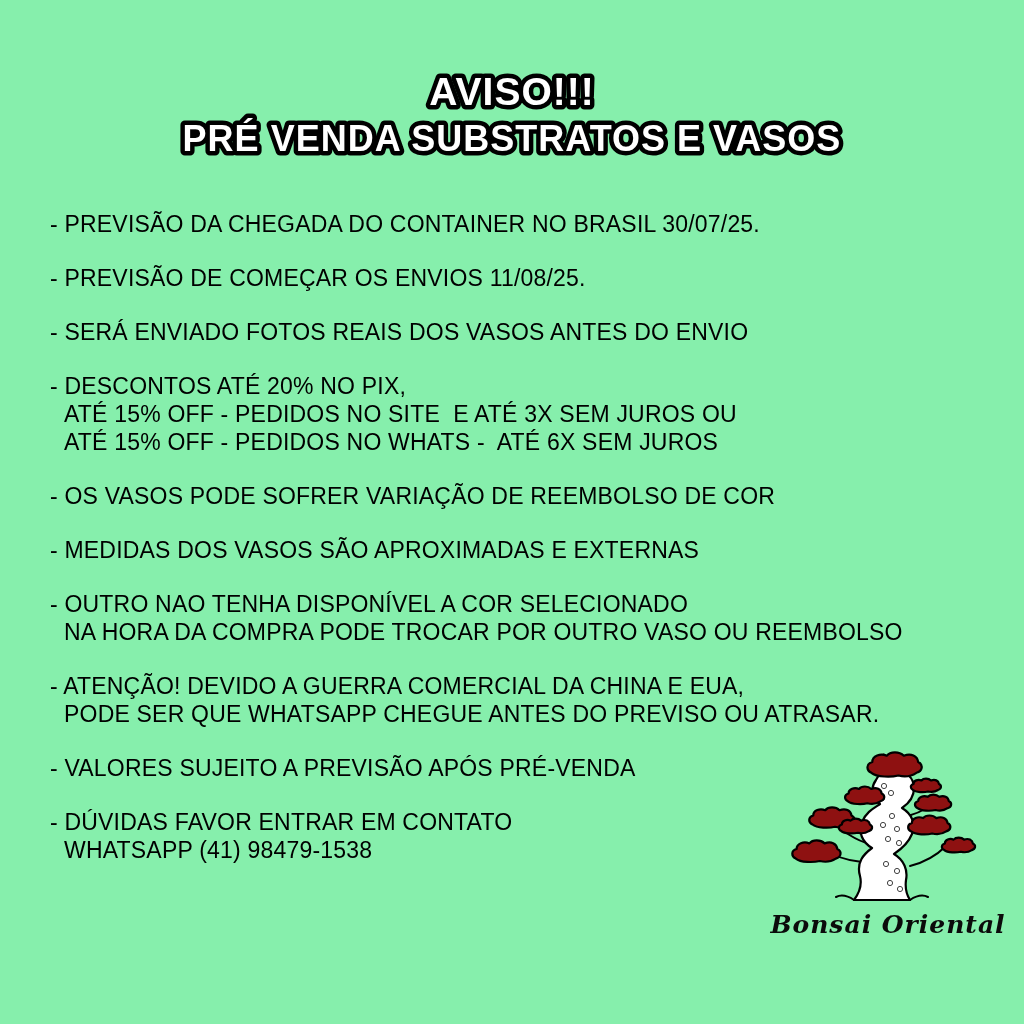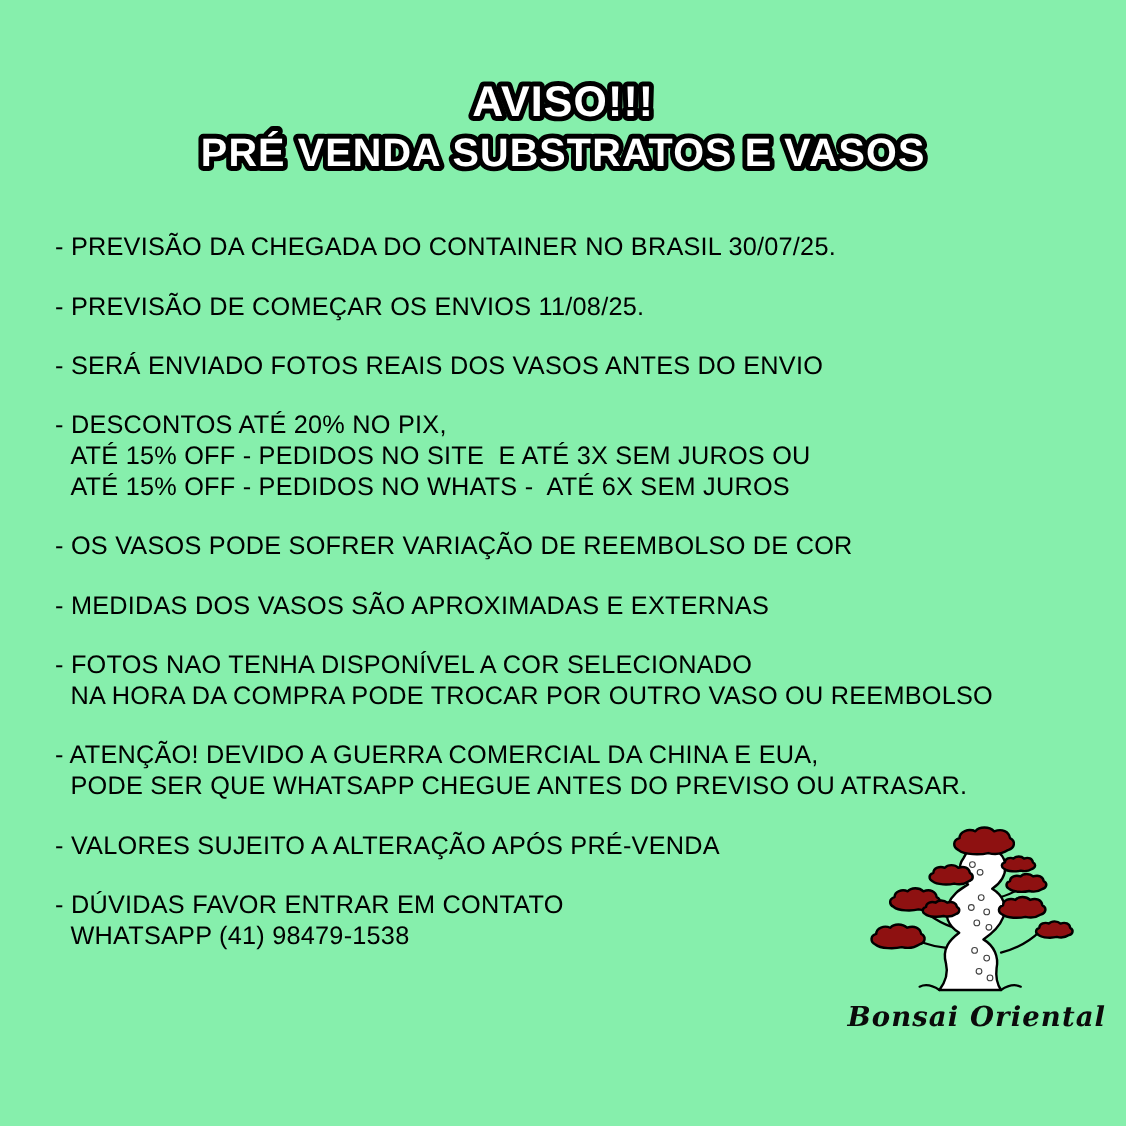--- a/index.html
+++ b/index.html
@@ -91,29 +91,29 @@
       <span class="line cont">ATÉ 15% OFF - PEDIDOS NO SITE  E ATÉ 3X SEM JUROS OU</span>
       <span class="line cont">ATÉ 15% OFF - PEDIDOS NO WHATS -  ATÉ 6X SEM JUROS</span>
     </p>
     <p class="para">
       <span class="line">- OS VASOS PODE SOFRER VARIAÇÃO DE REEMBOLSO DE COR</span>
     </p>
     <p class="para">
       <span class="line">- MEDIDAS DOS VASOS SÃO APROXIMADAS E EXTERNAS</span>
     </p>
     <p class="para">
-      <span class="line">- FOTOS NAO TENHA DISPONÍVEL A COR SELECIONADO</span>
+      <span class="line">- OUTRO NAO TENHA DISPONÍVEL A COR SELECIONADO</span>
       <span class="line cont">NA HORA DA COMPRA PODE TROCAR POR OUTRO VASO OU REEMBOLSO</span>
     </p>
     <p class="para">
       <span class="line">- ATENÇÃO! DEVIDO A GUERRA COMERCIAL DA CHINA E EUA,</span>
       <span class="line cont">PODE SER QUE WHATSAPP CHEGUE ANTES DO PREVISO OU ATRASAR.</span>
     </p>
     <p class="para">
-      <span class="line">- VALORES SUJEITO A ALTERAÇÃO APÓS PRÉ-VENDA</span>
+      <span class="line">- VALORES SUJEITO A PREVISÃO APÓS PRÉ-VENDA</span>
     </p>
     <p class="para">
       <span class="line">- DÚVIDAS FAVOR ENTRAR EM CONTATO</span>
       <span class="line cont">WHATSAPP (41) 98479-1538</span>
     </p>
   </div>
 
   <div class="logo">
     <svg viewBox="0 0 236 162">
       <defs>

